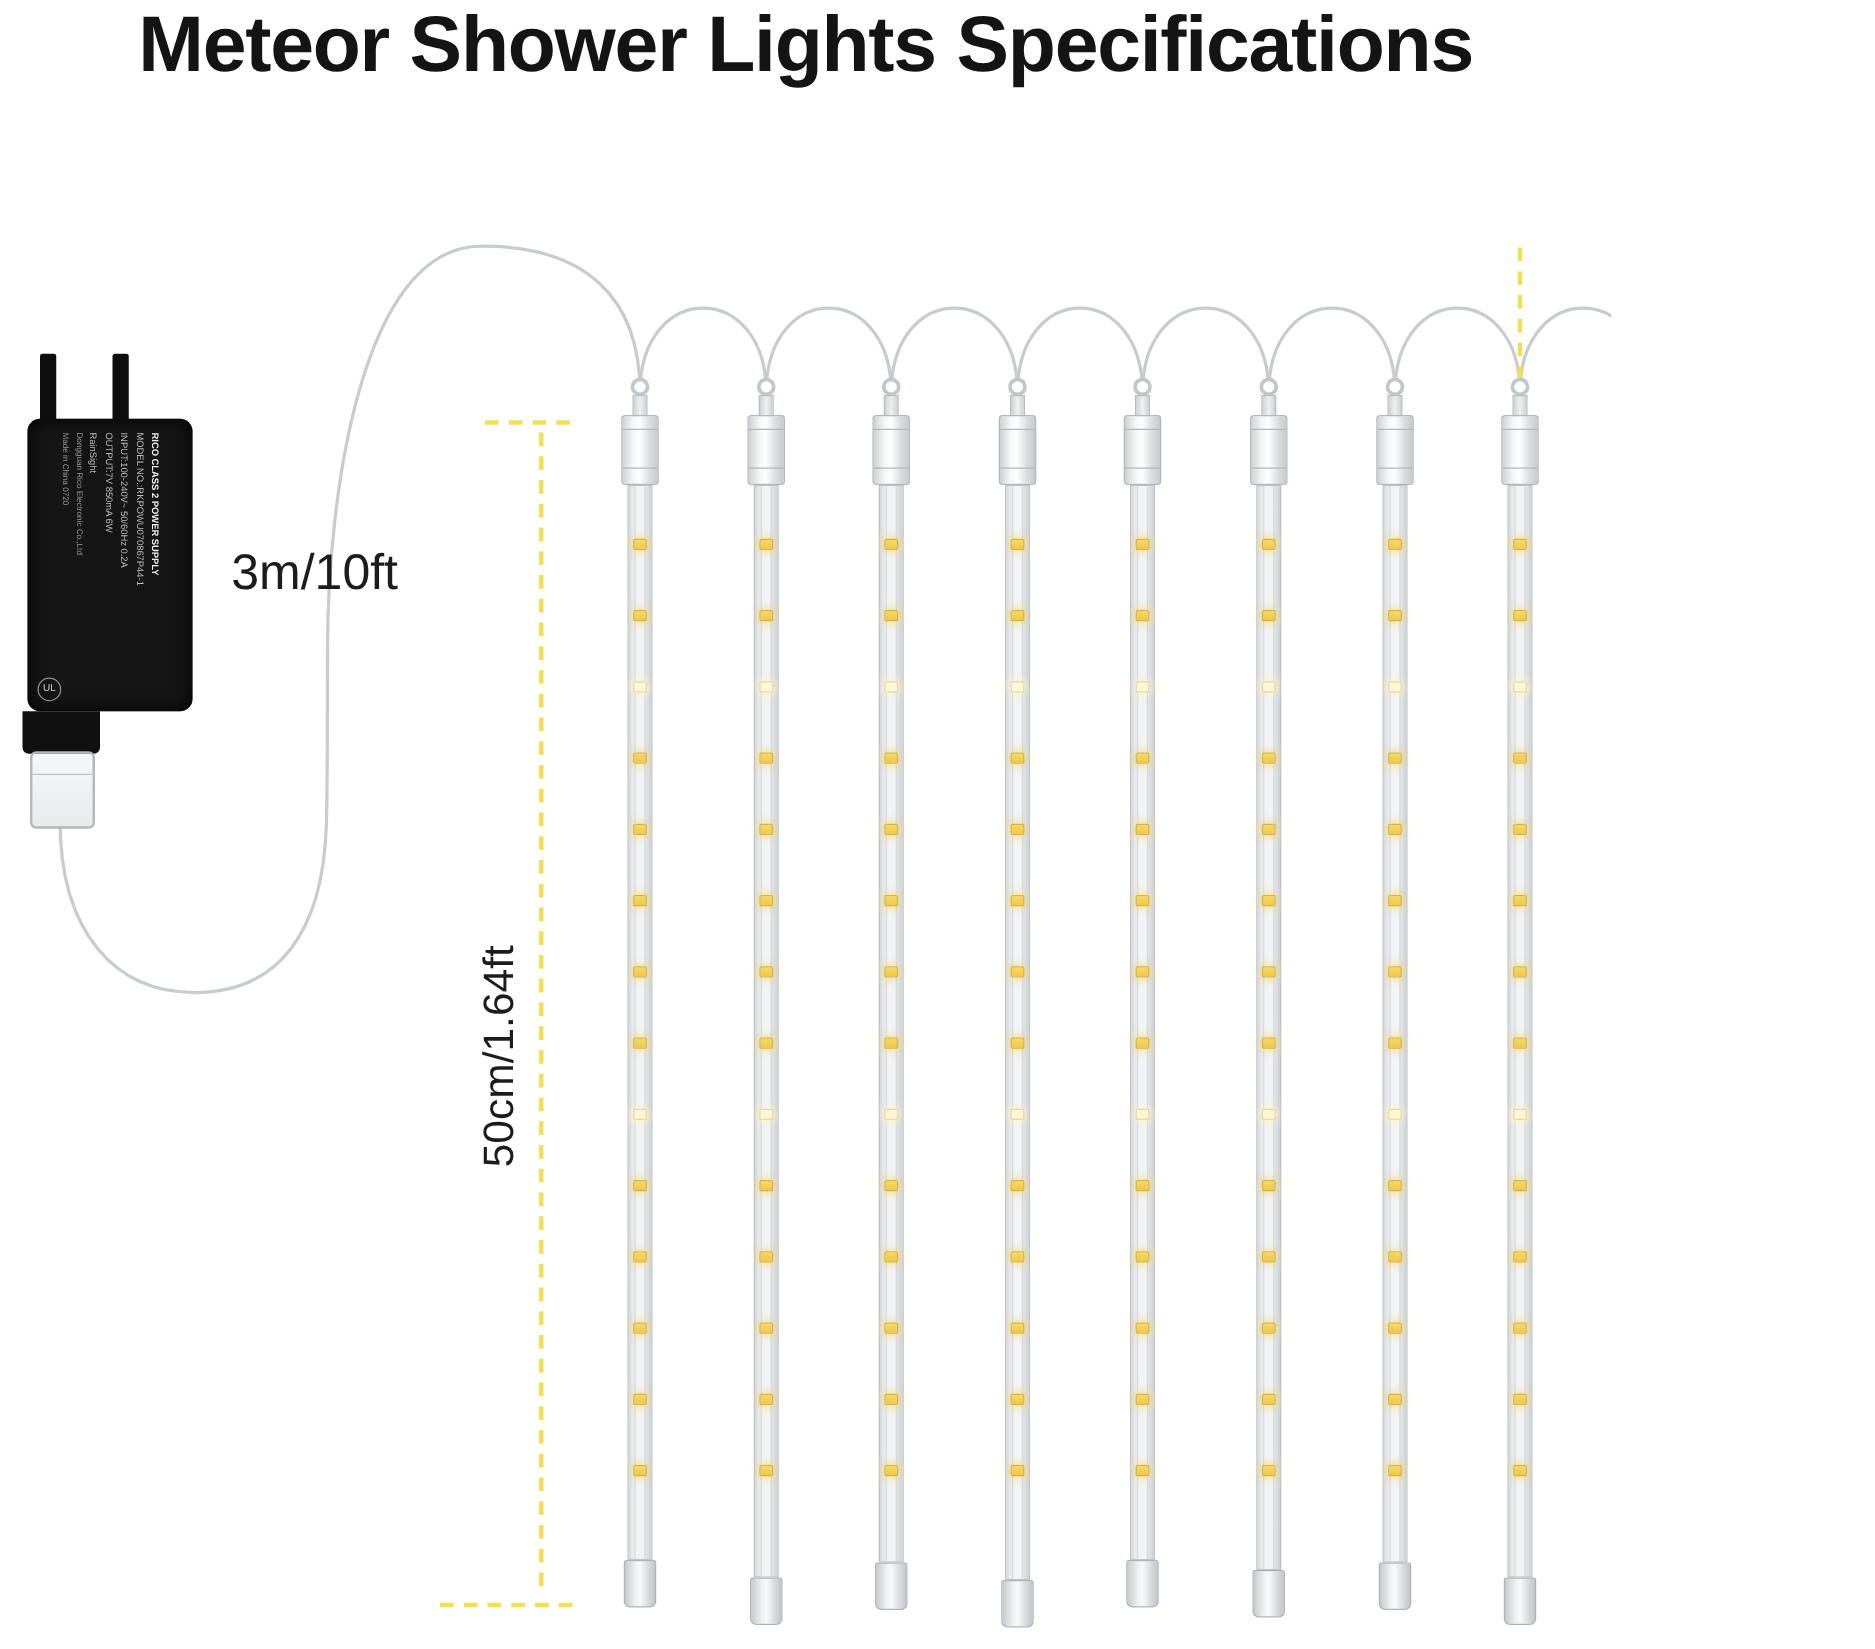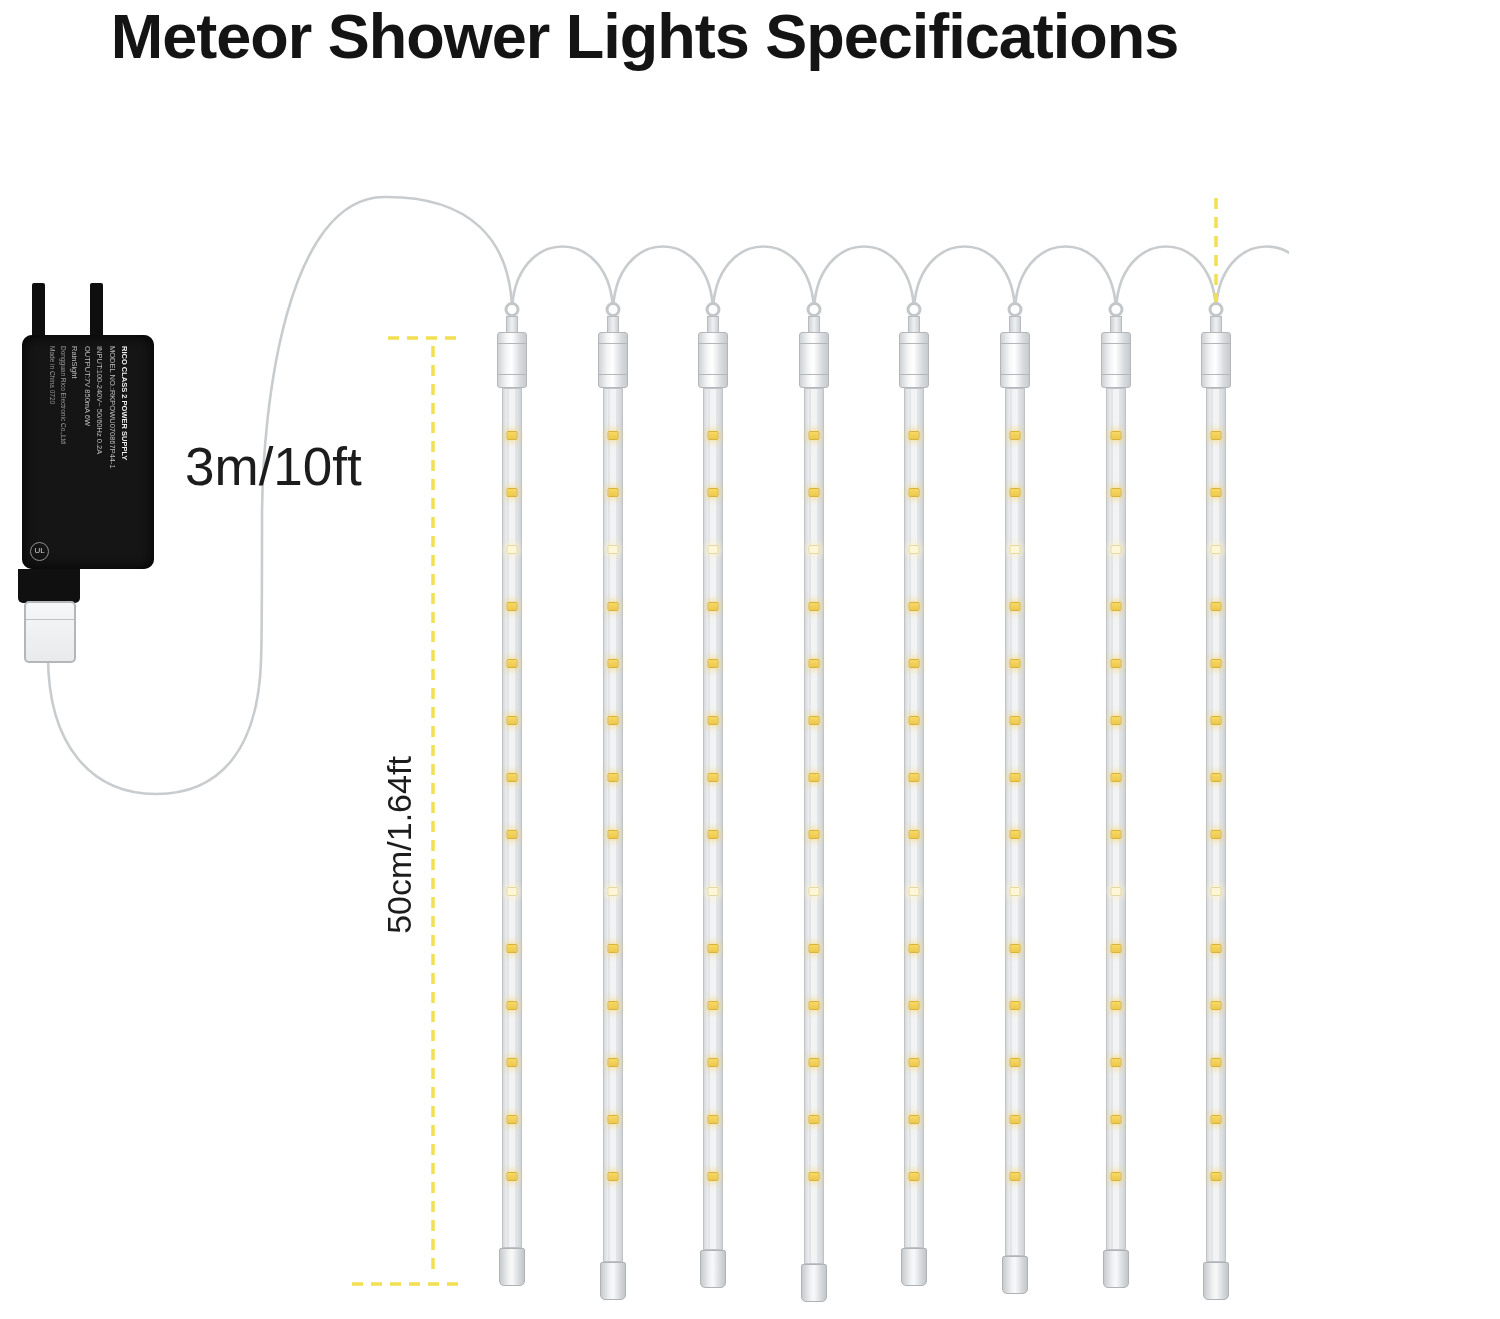--- a/index.html
+++ b/index.html
@@ -6,21 +6,21 @@
   .canvas{position:relative;width:1289px;height:1319px;background:#fff;overflow:hidden;
           font-family:"Liberation Sans",sans-serif;color:#141414;}
 
   
   .title{position:absolute;top:0;left:0;right:0;text-align:center;
          font-size:63px;font-weight:800;letter-spacing:-1px;color:var(--title-text);}
 
   
   .lbl{position:absolute;color:#1c1c1c;white-space:nowrap;}
   .lbl-spacing{left:1128px;top:148px;width:290px;text-align:center;font-size:37px;}
-  .lbl-cable{left:185px;top:436px;font-size:53px;}
+  .lbl-cable{left:185px;top:436px;font-size:40px;}
   .lbl-tube{left:290px;top:825px;width:220px;height:40px;text-align:center;font-size:34px;
             transform:rotate(-90deg);}
 
   
   svg.wires{position:absolute;left:0;top:0;}
   .wire{fill:none;stroke:var(--wire-gray);stroke-width:2.6px;stroke-linecap:round;}
   .dash{fill:none;stroke:var(--annotation-yellow);stroke-width:3.5px;stroke-dasharray:11 8;}
   .plug-body{fill:#fafbfb;stroke:#b3b6b9;stroke-width:2px;}
   .plug-tip{fill:#eceeef;stroke:#b3b6b9;stroke-width:1.5px;}
   .plug-seam{stroke:#c3c6c9;stroke-width:1.5px;}

